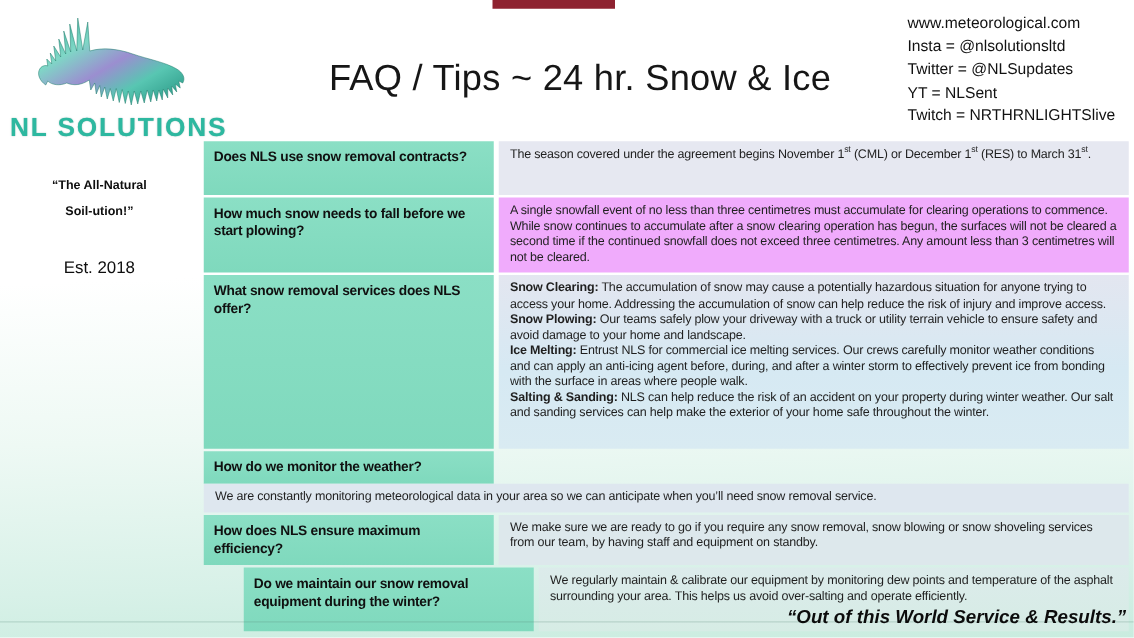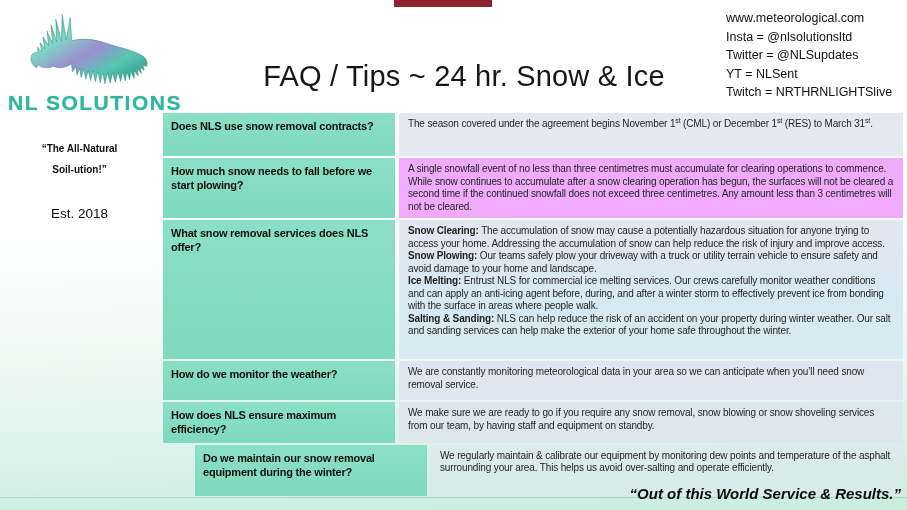--- a/index.html
+++ b/index.html
@@ -8,21 +8,21 @@
     font-family:"Liberation Sans",sans-serif;
     background:linear-gradient(178deg,#ffffff 0%,#ffffff 42%,#eef9f4 66%,#d8f1e8 88%,#c9ecdf 100%);
   }
   .top-red-bar{position:absolute;left:394px;top:0;width:98px;height:7px;background:#8e2230;}
   
   .logo-wrap{position:absolute;left:8px;top:4px;width:178px;height:112px;}
   .logo-moose{width:170px;height:86px;display:block;}
   .brand-text{font-size:21px;font-weight:800;letter-spacing:1.5px;color:#2db8a0;
     text-shadow:0 0 1px rgba(20,110,95,.55);margin-top:1px;white-space:nowrap;}
   
-  .page-title{position:absolute;left:164px;top:60px;width:600px;text-align:center;
+  .page-title{position:absolute;left:164px;top:47px;width:600px;text-align:center;
     font-size:29px;color:#161616;letter-spacing:.2px;white-space:nowrap;}
   
   .contact{position:absolute;left:726px;top:9px;font-size:12.5px;line-height:18.5px;color:#111;}
   
   .slogan{position:absolute;left:2px;top:138px;width:155px;text-align:center;color:#0e0e0e;}
   .slogan .line{font-size:10px;font-weight:700;line-height:21px;}
   .slogan .est{font-size:13.5px;font-weight:400;margin-top:26px;}
   
   .faq-table{position:absolute;left:163px;top:113px;width:740px;display:flex;flex-direction:column;}
   .faq-row{display:flex;column-gap:4px;margin-bottom:2px;}
@@ -30,21 +30,21 @@
     background:linear-gradient(180deg,#8bdfc5,#7fd9bd);
     font-size:11px;font-weight:700;line-height:1.3;letter-spacing:-.2px;color:#101010;}
   .a-cell{flex:1;box-sizing:border-box;padding:5px 9px;
     font-size:10px;line-height:1.25;letter-spacing:-.15px;color:#1f1f1f;}
   .r1 .a-cell{background:#e6e8f1;min-height:43px;}
   .r1{min-height:43px;}
   .r2{min-height:57px;}
   .r2 .a-cell{background:#f0abfc;}
   .r3{min-height:139px;}
   .r3 .a-cell{background:linear-gradient(180deg,#e3e6f0 0%,#d6e9f3 55%,#d9ebf2 100%);}
-  .r4{min-height:39px;}
+  .r4{min-height:39px;flex-direction:column;}
   .r4 .a-cell{background:#dee7ef;}
   .r5{min-height:40px;}
   .r5 .a-cell{background:#dde8ec;}
   .r6{min-height:51px;padding-left:32px;}
   .r6 .a-cell{background:linear-gradient(180deg,#dcebeb,#d6ece5);}
   .a-part{margin:0;}
   .a-part b{font-weight:700;}
   sup{font-size:7px;line-height:0;}
   
   .bottom-line{position:absolute;left:0;top:497px;width:907px;height:1px;background:rgba(90,140,125,.25);}

